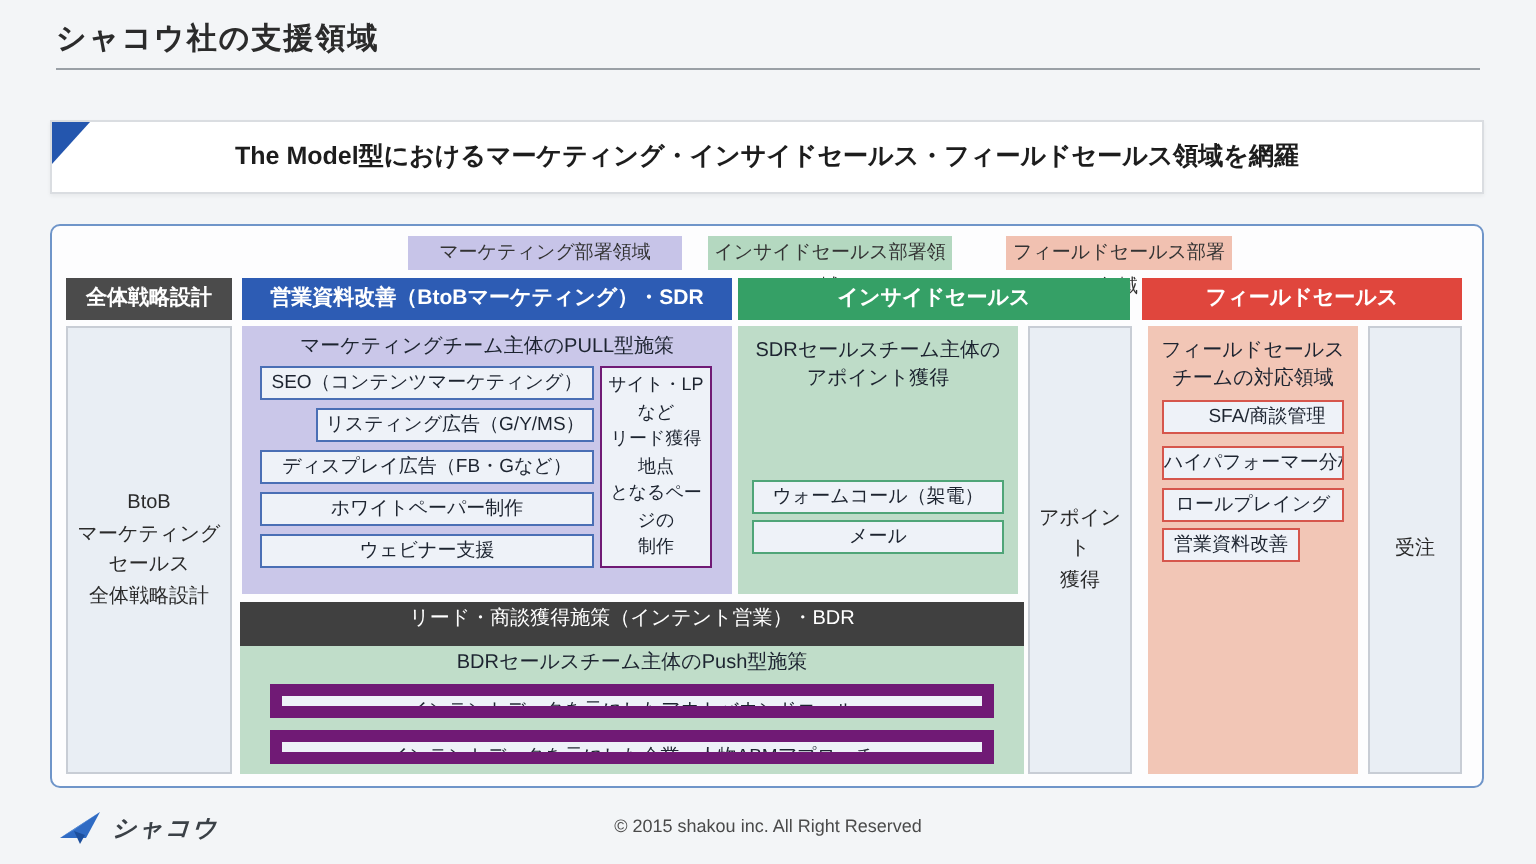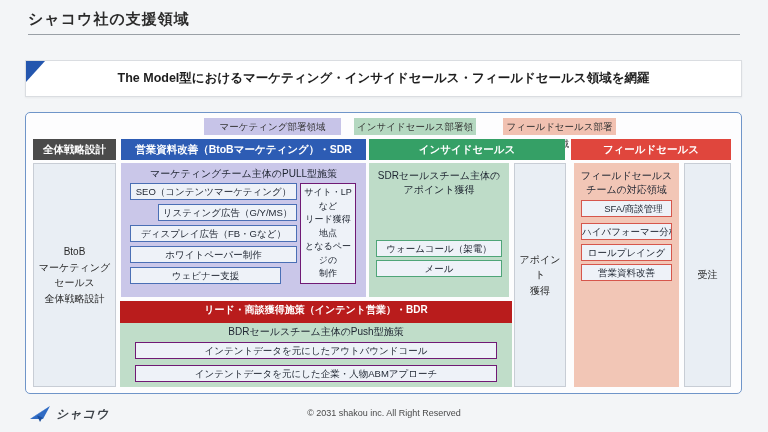--- a/index.html
+++ b/index.html
@@ -78,45 +78,45 @@
   .zone-bdr       { left:94px;  top:210px; width:392px; height:64px; background:#c0ddc9; }
 
   .item {
     position:absolute; height:17px; line-height:15px;
     background:#eef2f8; text-align:center;
     font-size:9.5px; color:#1d2430; white-space:nowrap; overflow:hidden;
   }
   .b-blue  { border:1px solid #4a6fb5; }
   .b-green { border:1px solid #4fa578; }
   .b-red   { border:1px solid #d6564c; }
-  .b-gold  { border:1px solid #701a75; }
+  .b-gold  { border:6px solid #701a75; }
 
   .mk-item1 { left:9px;  top:20px;  width:167px; }
   .mk-item2 { left:37px; top:41px;  width:139px; }
   .mk-item3 { left:9px;  top:62px;  width:167px; }
   .mk-item4 { left:9px;  top:83px;  width:167px; }
-  .mk-item5 { left:9px;  top:104px; width:151px; }
+  .mk-item5 { left:9px;  top:104px; width:167px; }
   .mk-side {
     position:absolute; left:179px; top:20px; width:56px; height:101px;
     background:#eef2f8; border:1px solid #701a75;
     display:flex; align-items:center; justify-content:center;
     font-size:9px; line-height:1.5; text-align:center; white-space:pre-line; color:#1d2430;
   }
 
   .is-item1 { left:7px; top:77px; width:126px; }
   .is-item2 { left:7px; top:97px; width:126px; }
 
   .fs-item1 { left:7px; top:37px;  width:91px;padding-left:14px; }
   .fs-item2 { left:7px; top:60px;  width:91px; }
   .fs-item3 { left:7px; top:81px;  width:91px; }
-  .fs-item4 { left:7px; top:101px; width:91px; }
+  .fs-item4 { left:7px; top:101px; width:69px; }
 
   .bdr-bar {
     left:94px; top:188px; width:392px; height:26px; line-height:17px;
-    background:#b91c1c; color:#ffffff; font-weight:bold;
+    background:#404040; color:#ffffff; font-weight:normal;
     font-size:10px; text-align:center; white-space:nowrap;
   }
   .bdr-item1 { left:15px; top:19px; width:362px; }
   .bdr-item2 { left:15px; top:42px; width:362px; }
 
   
   .logo { left:30px; top:404px; height:20px; display:flex; align-items:center; gap:5px; }
   .logo-text {
     font-size:12px; font-weight:bold; color:#3b4147;
     font-style:italic; transform:skewX(-4deg); letter-spacing:1px;
@@ -198,13 +198,13 @@
 </div>
 
 <div class="abs logo">
   <svg width="21" height="17" viewBox="0 0 21 17">
     <polygon points="0,13 20,0 13,13" fill="#2f6bc4"></polygon>
     <polygon points="0,13 20,0 7,9" fill="#5b8fd6"></polygon>
     <polygon points="7,9.5 10,16 12.5,11.5" fill="#1d4f9c"></polygon>
   </svg>
   <span class="logo-text">シャコウ</span>
 </div>
-<div class="abs copyright">© 2031 shakou inc. All Right Reserved</div>
+<div class="abs copyright">© 2015 shakou inc. All Right Reserved</div>
 
 </body></html>

